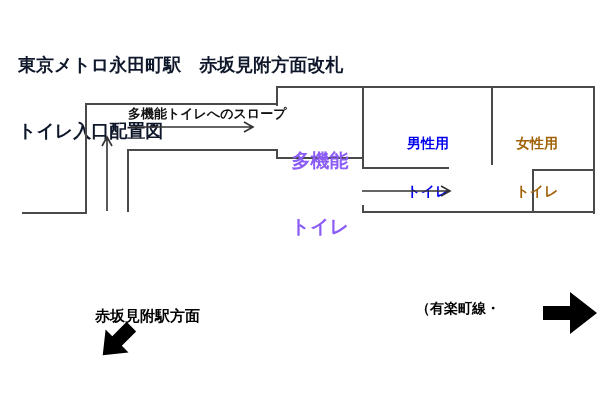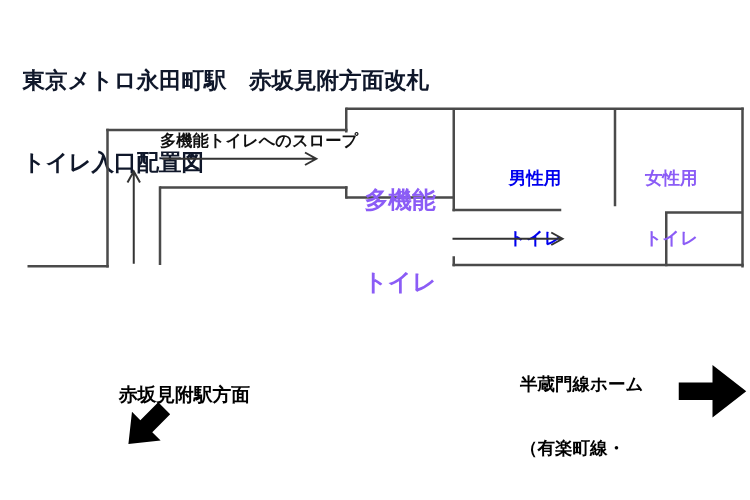--- a/index.html
+++ b/index.html
@@ -53,32 +53,31 @@
   <div id="multi-room-label" class="txt" style="color: #8b5cf6;">
     <div>多機能</div>
     <div>トイレ</div>
   </div>
 
   <div id="mens-room-label" class="txt" style="color: rgb(0, 0, 238);">
     <div>男性用</div>
     <div>トイレ</div>
   </div>
 
-  <div id="womens-room-label" class="txt" style="color: #8b5cf6;">
+  <div id="womens-room-label" class="txt" style="color: #a16207;">
     <div>女性用</div>
     <div>トイレ</div>
   </div>
 
 
   <div id="gate-label" class="txt">
     <div>赤坂見附駅方面</div>
   </div>
 
   <div id="platform-label" class="txt">
-    <div>半蔵門線ホーム</div>
     <div>（有楽町線・</div>
     
     
     
   </div>
 
   <svg width="600" height="400" viewBox="0 0 600 400">
     <path d="M130 127 H252 M244 122 L253 127 L244 132" stroke="#333" stroke-width="1.6" fill="none"></path>
     <path d="M107 211 V138 M102 146 L107 137 L112 146" stroke="#333" stroke-width="1.6" fill="none"></path>
     <path d="M362 191 H449 M441 186 L450 191 L441 196" stroke="#333" stroke-width="1.6" fill="none"></path>

